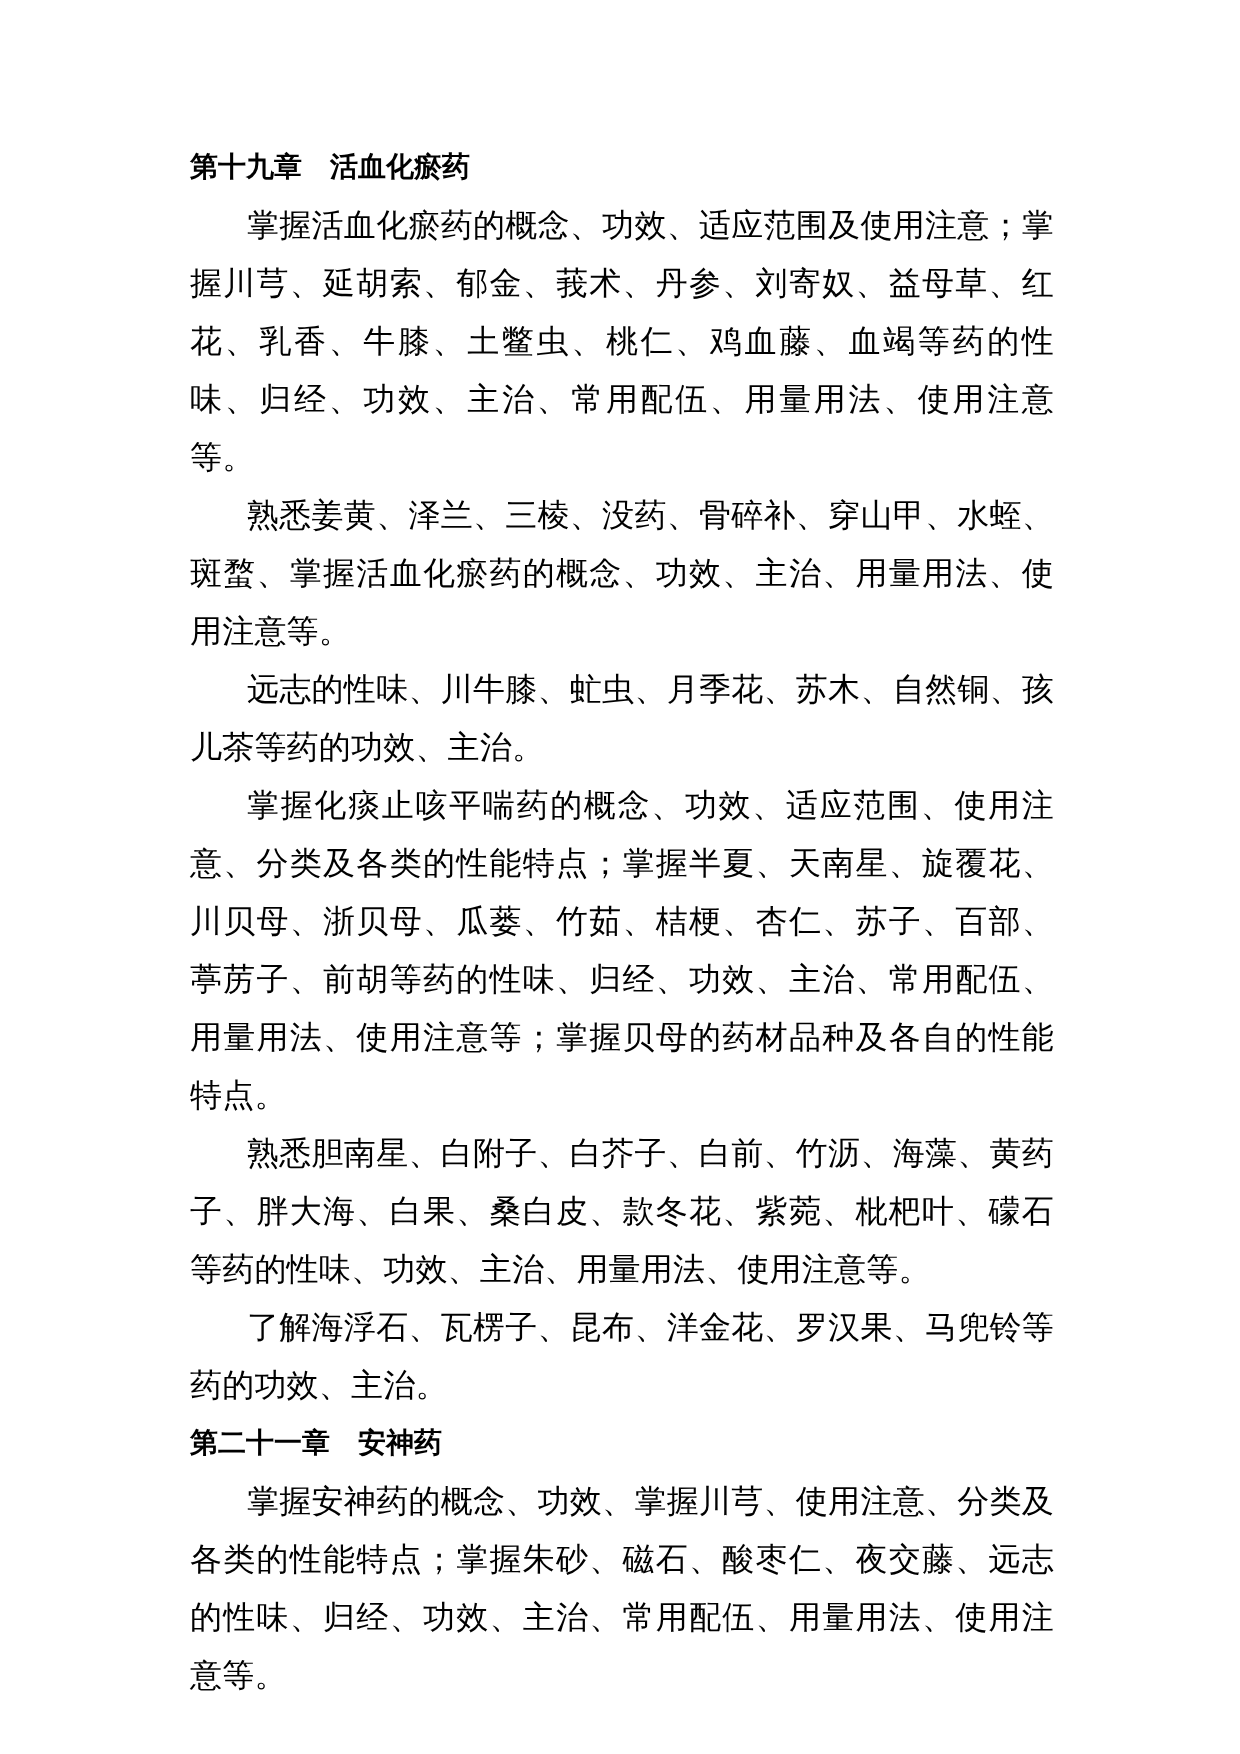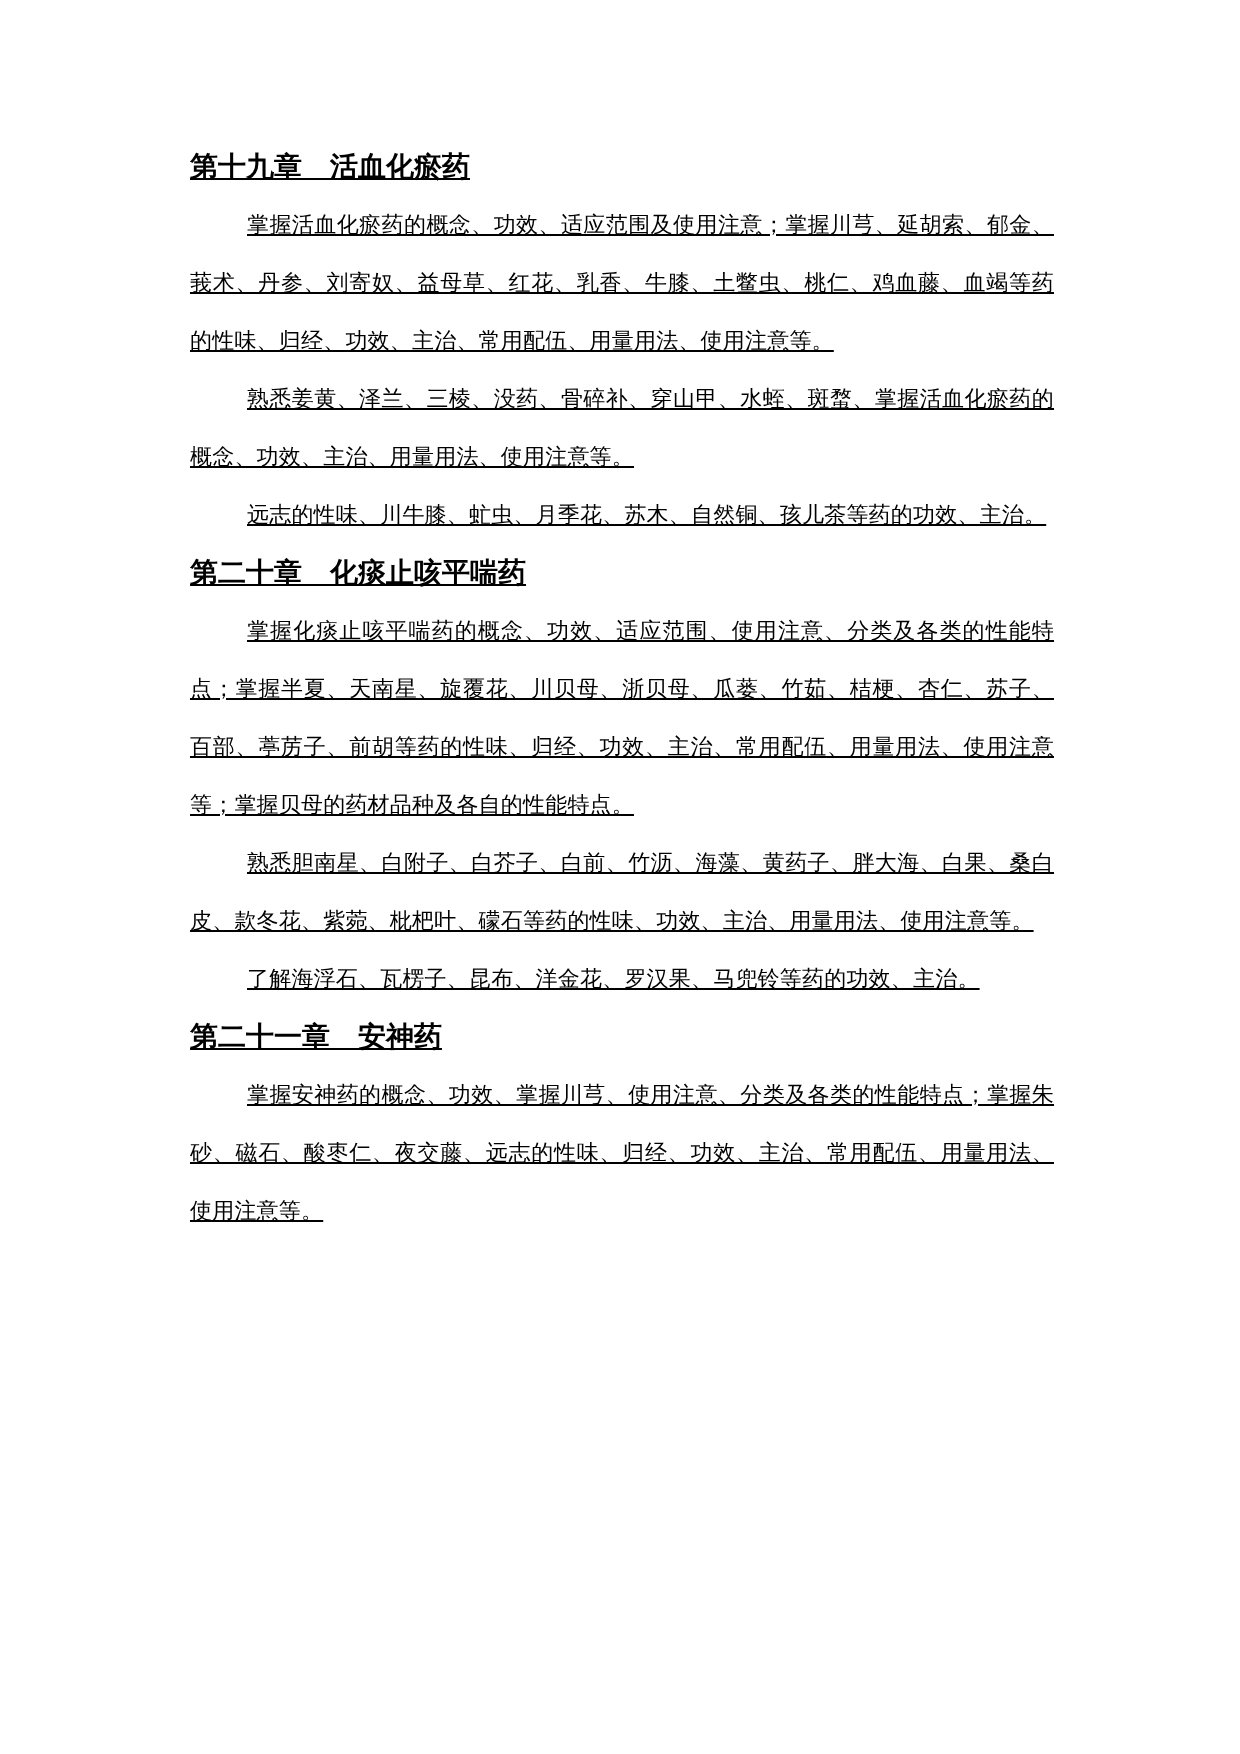--- a/index.html
+++ b/index.html
@@ -1,35 +1,34 @@
 <!DOCTYPE html>
 <html><head>
 <meta charset="utf-8">
 <style>
   html, body { margin: 0; padding: 0; background: #ffffff; }
   body { width: 1240px; height: 1754px; position: relative; overflow: hidden;
          font-family: "DejaVu Serif", "Liberation Serif", serif; color: #000; }
-  .page { position: absolute; left: 190px; top: 138px; width: 864px; text-decoration: underline; }
+  .page { position: absolute; left: 190px; top: 138px; width: 864px; }
   .chapter-title { font-family: "DejaVu Sans", "Liberation Sans", sans-serif; font-weight: bold;
          font-size: 28px; line-height: 58px; height: 58px; white-space: pre; letter-spacing: 0; }
-  .para { font-size: 22px; line-height: 58px; text-indent: 57px; text-align: justify;
+  .para { font-size: 32px; line-height: 58px; text-indent: 57px; text-align: justify;
           text-align-last: left; letter-spacing: 0.2px; word-break: break-all; margin: 0; }
 </style>
 </head>
 <body>
 
 <div class="page">
   <div>
     <div class="chapter-title">第十九章　活血化瘀药</div>
     <p class="para">掌握活血化瘀药的概念、功效、适应范围及使用注意；掌握川芎、延胡索、郁金、莪术、丹参、刘寄奴、益母草、红花、乳香、牛膝、土鳖虫、桃仁、鸡血藤、血竭等药的性味、归经、功效、主治、常用配伍、用量用法、使用注意等。</p>
     <p class="para">熟悉姜黄、泽兰、三棱、没药、骨碎补、穿山甲、水蛭、斑蝥、掌握活血化瘀药的概念、功效、主治、用量用法、使用注意等。</p>
     <p class="para">远志的性味、川牛膝、虻虫、月季花、苏木、自然铜、孩儿茶等药的功效、主治。</p>
   </div>
   <div>
-    <div class="chapter-title">第二十章　化痰止咳平喘药</div>
     <p class="para">掌握化痰止咳平喘药的概念、功效、适应范围、使用注意、分类及各类的性能特点；掌握半夏、天南星、旋覆花、川贝母、浙贝母、瓜蒌、竹茹、桔梗、杏仁、苏子、百部、葶苈子、前胡等药的性味、归经、功效、主治、常用配伍、用量用法、使用注意等；掌握贝母的药材品种及各自的性能特点。</p>
     <p class="para">熟悉胆南星、白附子、白芥子、白前、竹沥、海藻、黄药子、胖大海、白果、桑白皮、款冬花、紫菀、枇杷叶、礞石等药的性味、功效、主治、用量用法、使用注意等。</p>
     <p class="para">了解海浮石、瓦楞子、昆布、洋金花、罗汉果、马兜铃等药的功效、主治。</p>
   </div>
   <div>
     <div class="chapter-title">第二十一章　安神药</div>
     <p class="para">掌握安神药的概念、功效、掌握川芎、使用注意、分类及各类的性能特点；掌握朱砂、磁石、酸枣仁、夜交藤、远志的性味、归经、功效、主治、常用配伍、用量用法、使用注意等。</p>
   </div>
 </div>
 

